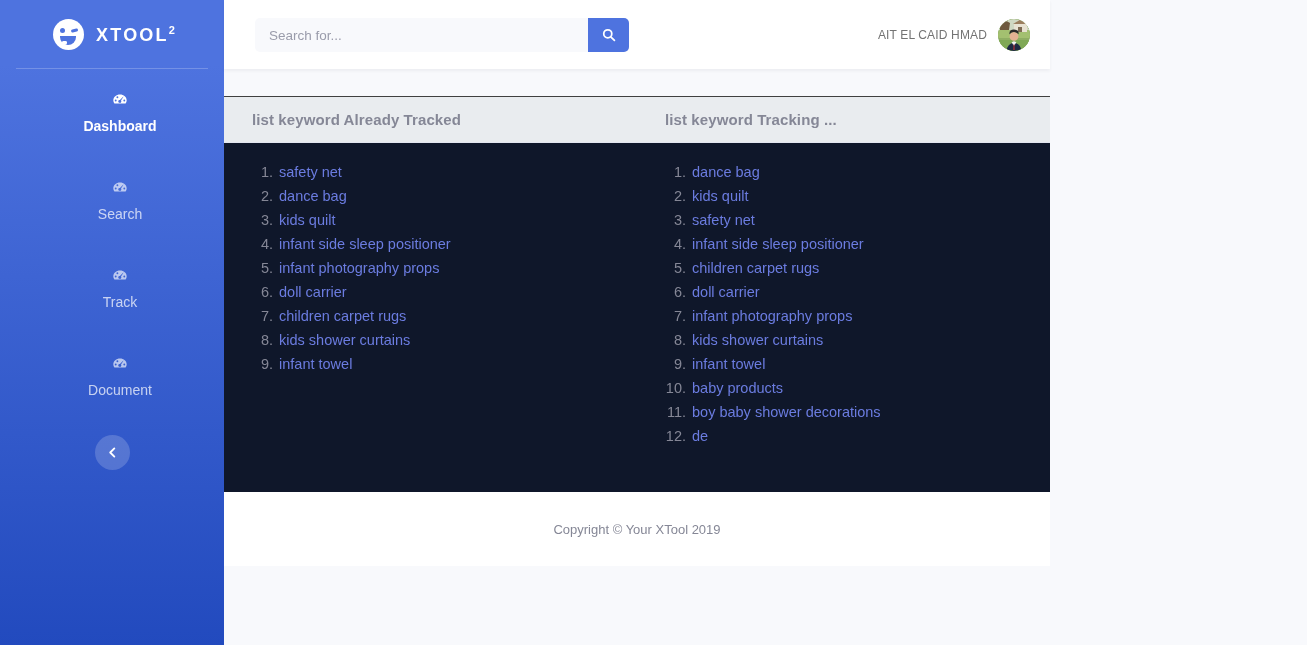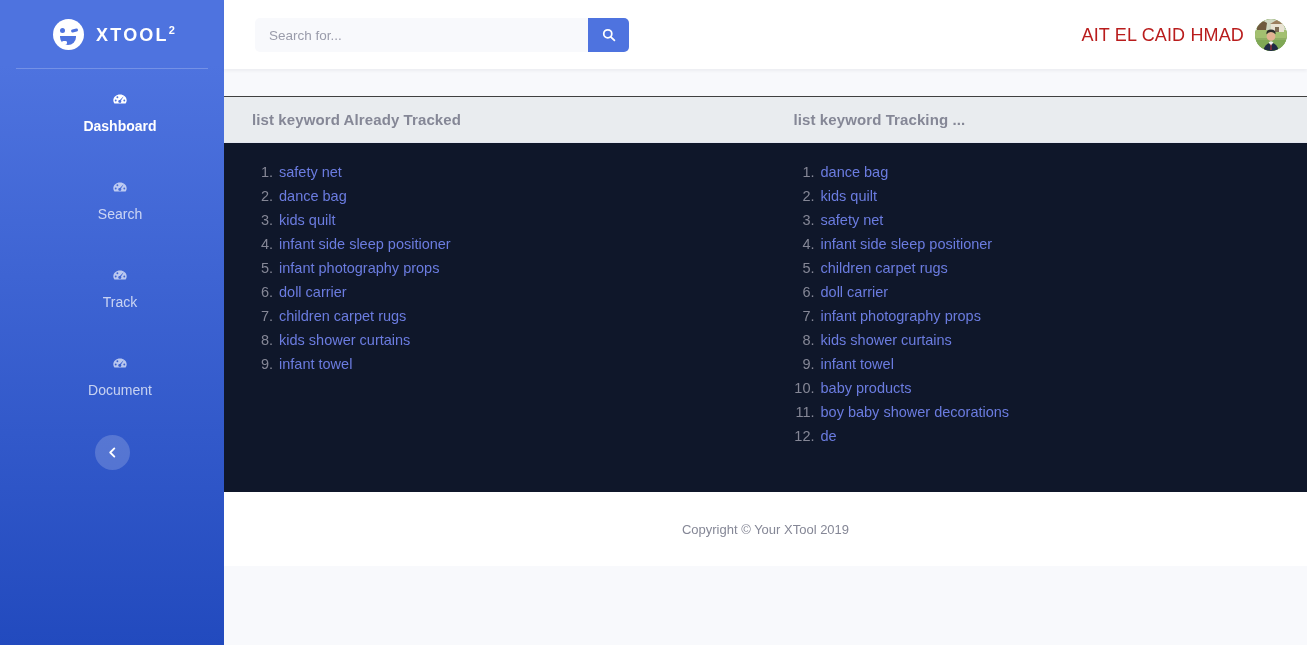--- a/index.html
+++ b/index.html
@@ -7,21 +7,21 @@
   html, body {
     width: 1307px;
     height: 645px;
     overflow: hidden;
     font-family: "Liberation Sans", sans-serif;
     background: #f8f9fc;
   }
 
   .app {
     display: flex;
-    width: 1307px;
+    width: 1050px;
     height: 645px;
   }
 
   
   .sidebar {
     width: 224px;
     min-width: 224px;
     height: 645px;
     background: linear-gradient(180deg, #4e73df 10%, #224abe 100%);
     position: relative;
@@ -207,22 +207,22 @@
 
   .topbar-spacer { flex: 1; }
 
   .user-block {
     display: flex;
     align-items: center;
     gap: 11px;
     cursor: pointer;
   }
   .user-name {
-    font-size: 18px;
-    color: #b91c1c;
+    font-size: 12px;
+    color: #737373;
     letter-spacing: 0.15px;
     white-space: nowrap;
   }
   .avatar {
     width: 32px; height: 32px;
     border-radius: 50%;
     overflow: hidden;
     flex: none;
     position: relative;
     background: #7a9c55;

